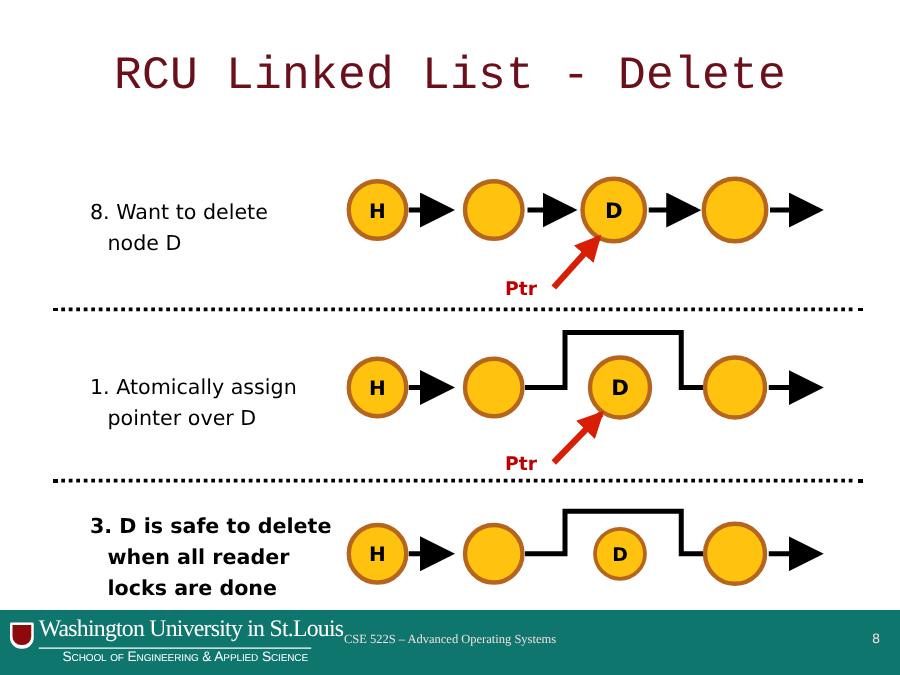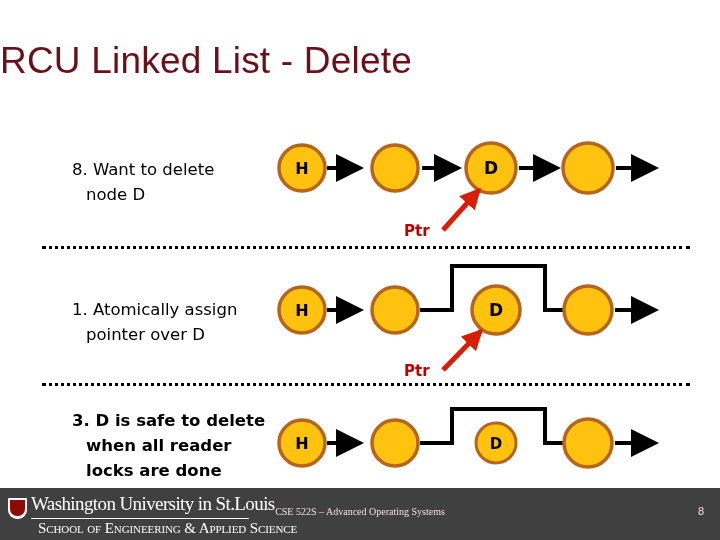--- a/index.html
+++ b/index.html
@@ -14,21 +14,22 @@
     overflow: hidden;
     position: relative;
   }
 
   
   #slide-title {
     position: absolute;
     top: 40px;
     left: 0;
     width: 720px;
-    font-family: Liberation Sans, sans-serif;
+    text-align: center;
+    font-family: Liberation Mono, monospace;
     font-size: 37px;
     color: #6b0f1a;
     letter-spacing: 0.2px;
     white-space: nowrap;
   }
 
   
   .bullet {
     position: absolute;
     font-family: "DejaVu Sans", sans-serif;
@@ -66,21 +67,21 @@
 
   .diagram-row svg { display: block; }
 
   
   #footer-bar {
     position: absolute;
     left: 0;
     bottom: 0;
     width: 720px;
     height: 52px;
-    background: #404040;
+    background: #0f766e;
   }
   #wustl-logo {
     position: absolute;
     left: 6px;
     top: 3px;
     width: 250px;
     height: 46px;
   }
   #logo-shield {
     position: absolute;
@@ -114,24 +115,24 @@
   #logo-rule {
     position: absolute;
     left: 25px;
     top: 27px;
     width: 218px;
     height: 1px;
     background: #ffffff;
   }
   #logo-subtitle {
     position: absolute;
-    left: 32px;
+    left: 44px;
     top: 29px;
-    font-family: Liberation Serif, serif;
-    font-size: 15px;
+    font-family: Liberation Sans, sans-serif;
+    font-size: 11px;
     color: #ffffff;
     white-space: nowrap;
     letter-spacing: -0.1px;
     font-variant: small-caps;
   }
   #footer-course {
     position: absolute;
     left: 0;
     top: 18px;
     width: 720px;

